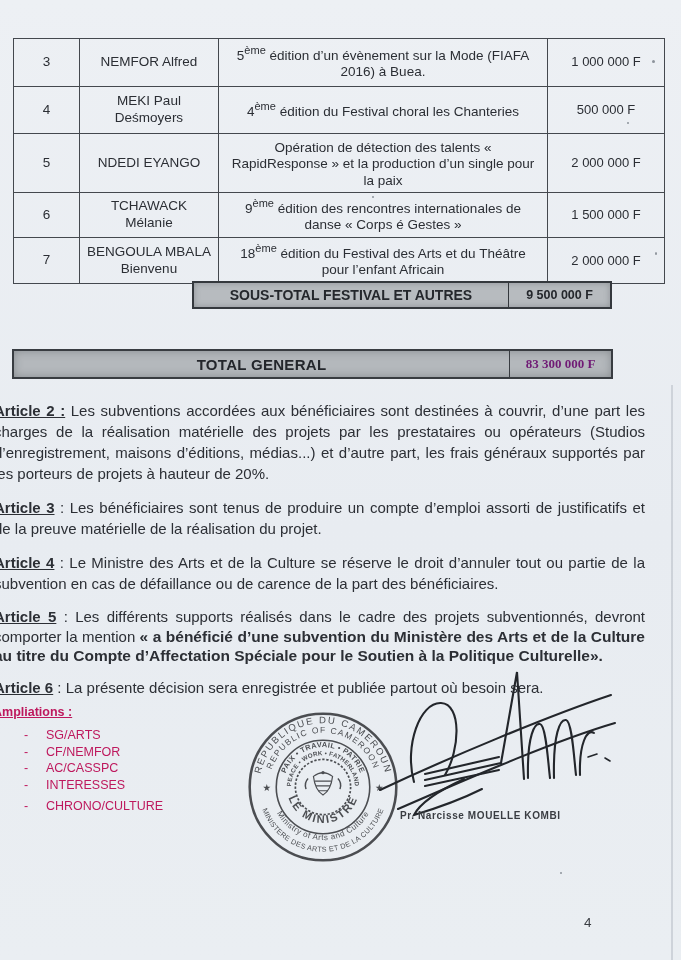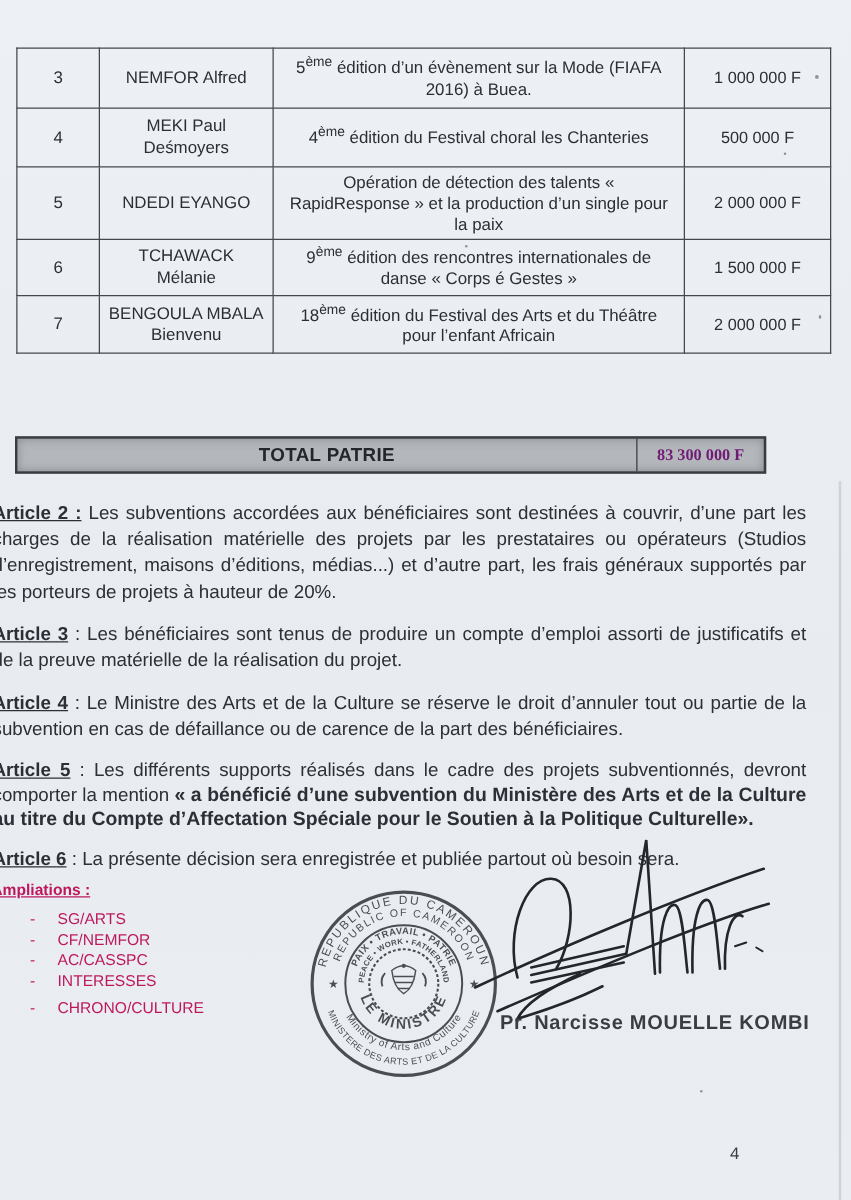--- a/index.html
+++ b/index.html
@@ -81,21 +81,21 @@
   .amp-title { font-weight: 700; text-decoration: underline; margin-left: -7px; margin-bottom: 9px; }
   .amp-item { display: flex; margin-bottom: 2.5px; padding-left: 24px; }
   .amp-item .dash { width: 22px; }
   .amp-item.last { margin-top: 7px; }
 
   
   .seal { position: absolute; left: 238px; top: 702px; width: 170px; height: 170px; opacity: .85; }
   .signature { position: absolute; left: 368px; top: 662px; width: 250px; height: 160px; }
   .signatory-name {
     position: absolute; left: 400px; top: 810px;
-    font-size: 16px; font-weight: 700; letter-spacing: .6px; color: #3a3d42;
+    font-size: 10px; font-weight: 700; letter-spacing: .6px; color: #3a3d42;
   }
 
   .page-number { position: absolute; left: 584px; top: 915px; font-size: 13.5px; color: #3a3d43; }
 
   
   .speck { position: absolute; border-radius: 50%; background: #8d939b; }
   .scan-edge {
     position: absolute; left: 671px; top: 385px; width: 2px; height: 575px;
     background: rgba(110,120,132,.22);
   }
@@ -133,23 +133,27 @@
     </tr>
     <tr style="height:46px;">
       <td class="c-num">7</td>
       <td class="c-name">BENGOULA MBALA Bienvenu</td>
       <td class="c-desc"><span>18</span><sup>ème</sup><span> édition du Festival des Arts et du Théâtre pour l’enfant Africain</span></td>
       <td class="c-amt">2 000 000 F</td>
     </tr>
   </tbody>
     </table>
 
+  <div class="subtotal-row">
+    <div class="subtotal-label">SOUS-TOTAL FESTIVAL ET AUTRES</div>
+    <div class="subtotal-amount">9 500 000 F</div>
+  </div>
 
   <div class="total-row">
-    <div class="total-label">TOTAL PATRIE</div>
+    <div class="total-label">TOTAL GENERAL</div>
     <div class="total-amount">83 300 000 F</div>
   </div>
 
   <div class="articles">
     <p><span class="art-label">Article 2 :</span><span>  </span><span>Les subventions accordées aux bénéficiaires sont destinées à couvrir, d’une part les charges de la réalisation matérielle des projets par les prestataires ou opérateurs (Studios d’enregistrement, maisons d’éditions, médias...) et d’autre part, les frais généraux supportés par les porteurs de projets à hauteur de 20%.</span></p>
     <p><span class="art-label">Article 3</span><span> : </span><span>Les bénéficiaires sont tenus de produire un compte d’emploi assorti de justificatifs et de la preuve matérielle de la réalisation du projet.</span></p>
     <p><span class="art-label">Article 4</span><span> : </span><span>Le Ministre des Arts et de la Culture se réserve le droit d’annuler tout ou partie de la subvention en cas de défaillance ou de carence de la part des bénéficiaires.</span></p>
     <p class="art5"><span class="art-label">Article 5</span><span> : </span><span>Les différents supports réalisés dans le cadre des projets subventionnés, devront comporter la mention </span><span class="art-bold">« a bénéficié d’une subvention du Ministère des Arts et de la Culture au titre du Compte d’Affectation Spéciale pour le Soutien à la Politique Culturelle».</span><span></span></p>
     <p><span class="art-label">Article 6</span><span> : </span><span>La présente décision sera enregistrée et publiée partout où besoin sera.</span></p>
   </div>

